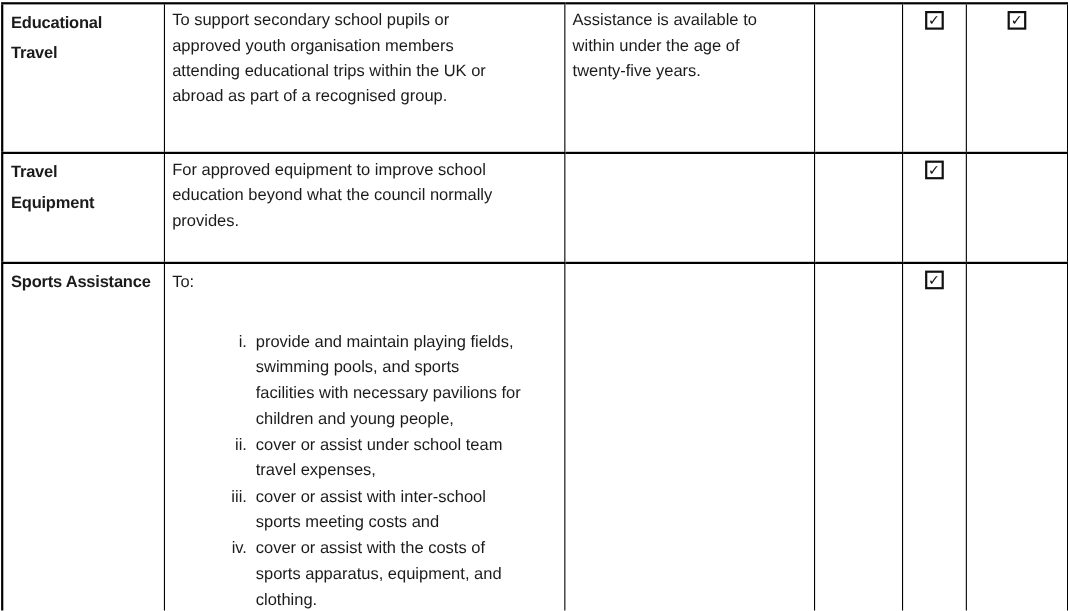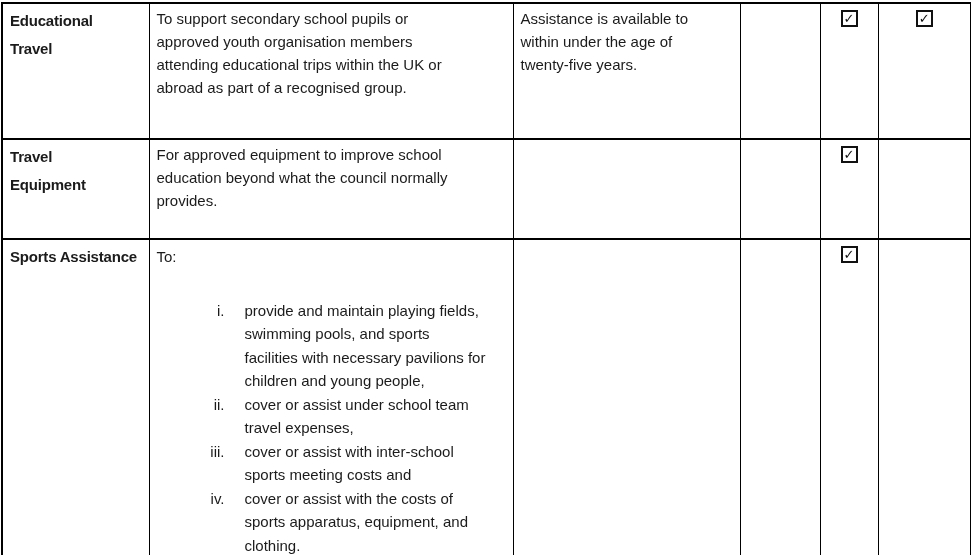--- a/index.html
+++ b/index.html
@@ -55,21 +55,21 @@
   }
   .roman-item {
     display: flex;
   }
   .roman-marker {
     width: 68px;
     flex-shrink: 0;
     text-align: right;
   }
   .roman-text {
-    margin-left: 20px;
+    margin-left: 8px;
     white-space: pre-line;
     width: 282px;
   }
   td.check-cell {
     text-align: center;
     padding: 6px 0 0 0;
   }
   .checkbox {
     display: inline-block;
     width: 13px;

